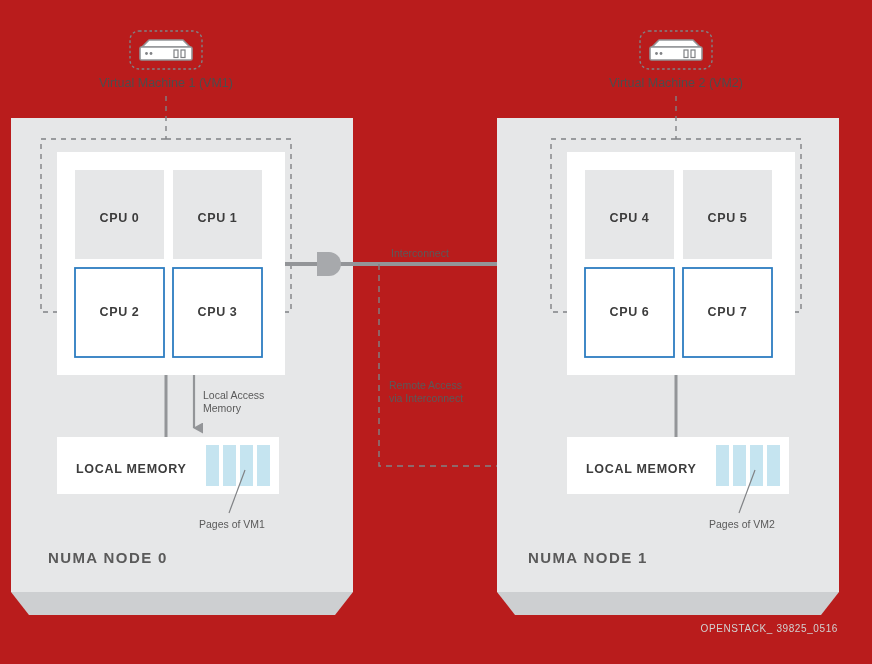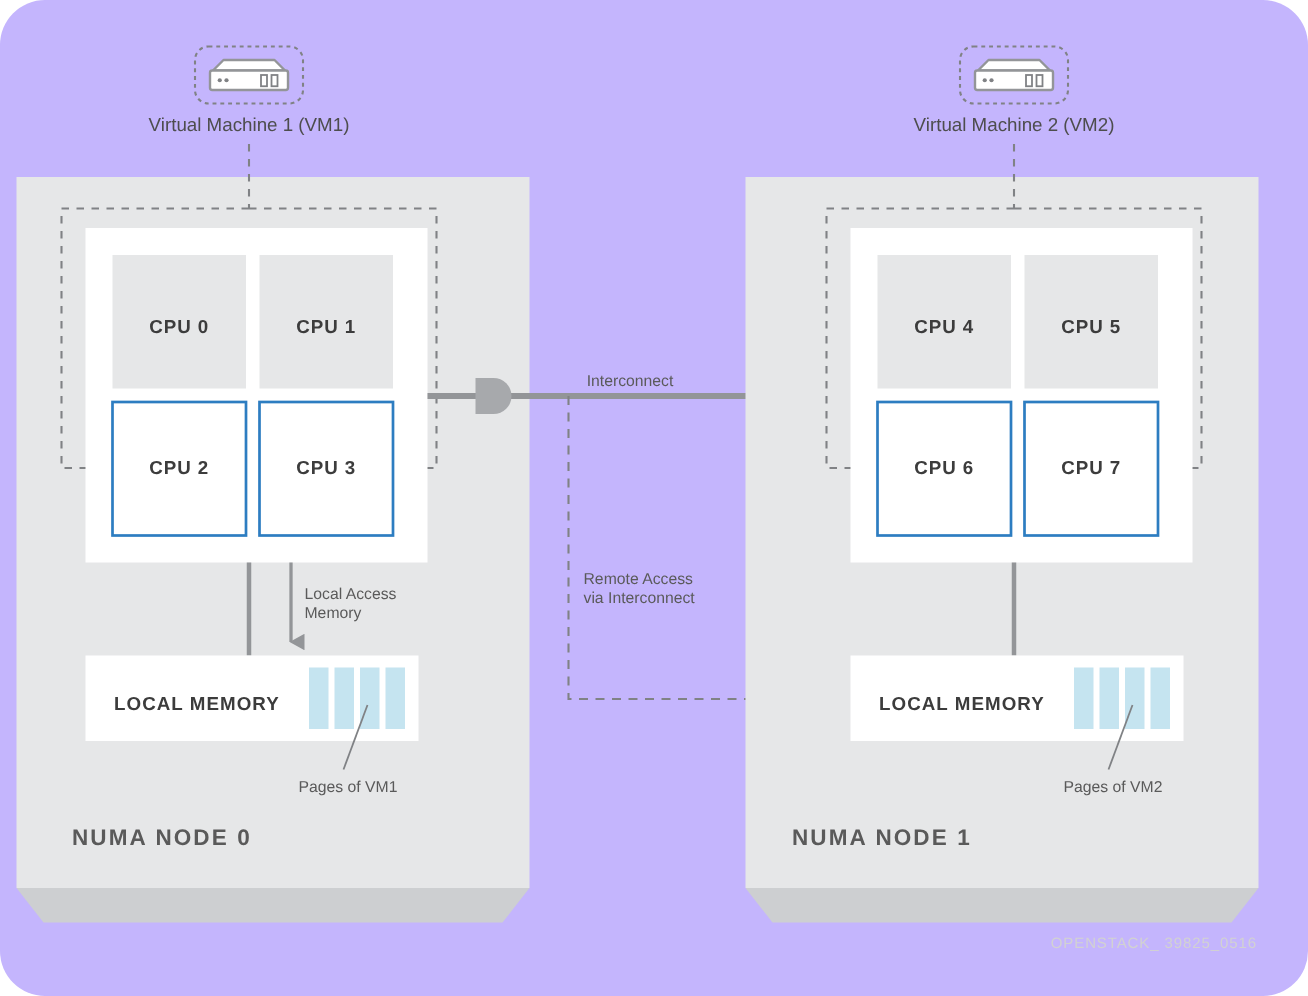--- a/index.html
+++ b/index.html
@@ -10,22 +10,21 @@
   body {
     width: 872px;
     height: 664px;
     font-family: "Liberation Sans", sans-serif;
     overflow: hidden;
   }
   #diagram-root {
     position: relative;
     width: 872px;
     height: 664px;
-    background: #c4b5fd;
-    border-radius: 30px;
+    background: #b91c1c;
   }
   svg.stage {
     display: block;
     width: 872px;
     height: 664px;
   }
   text {
     font-family: "Liberation Sans", sans-serif;
     fill: #4d4d4d;
   }

